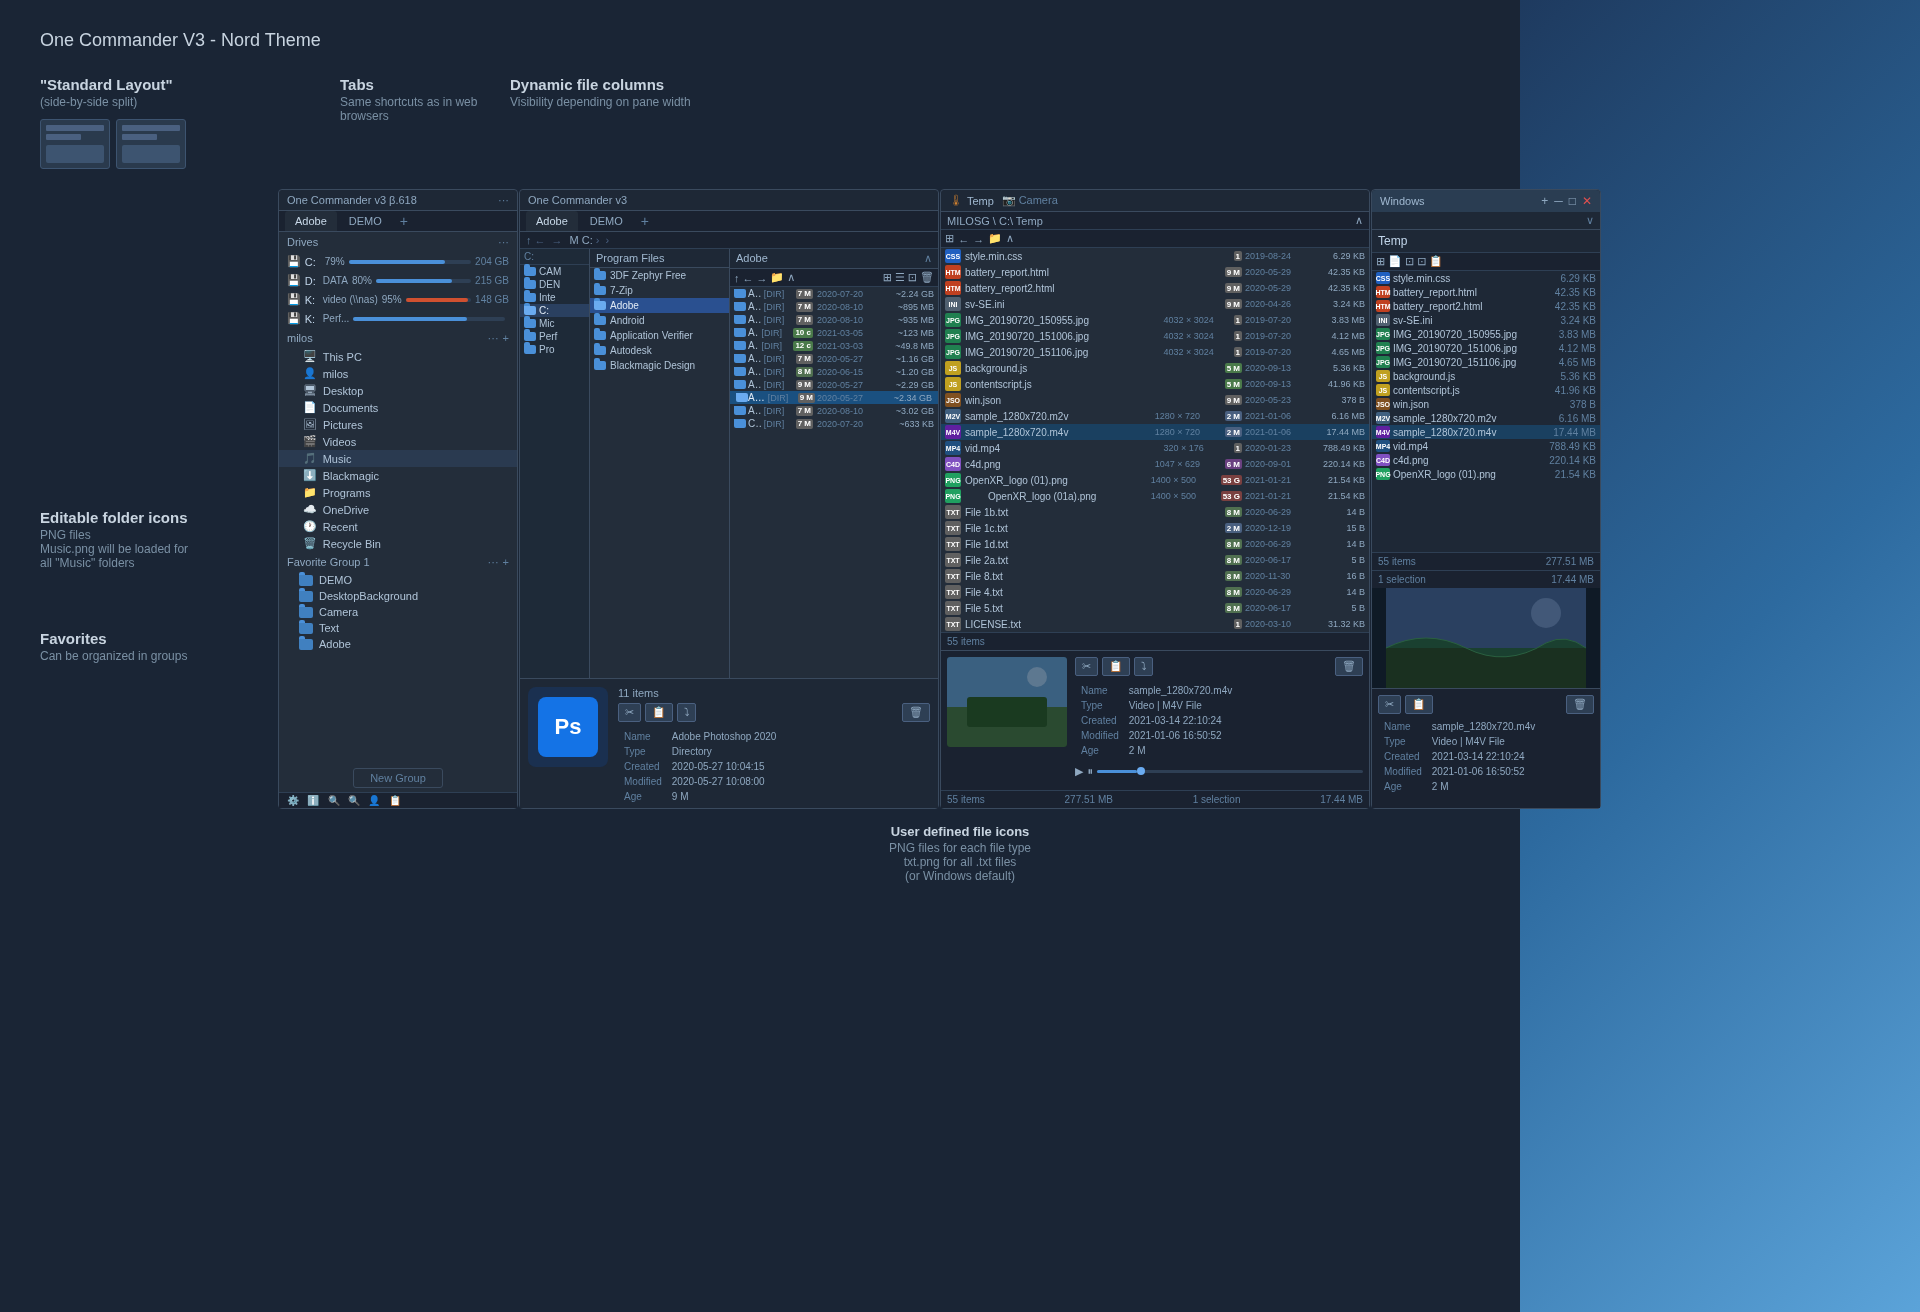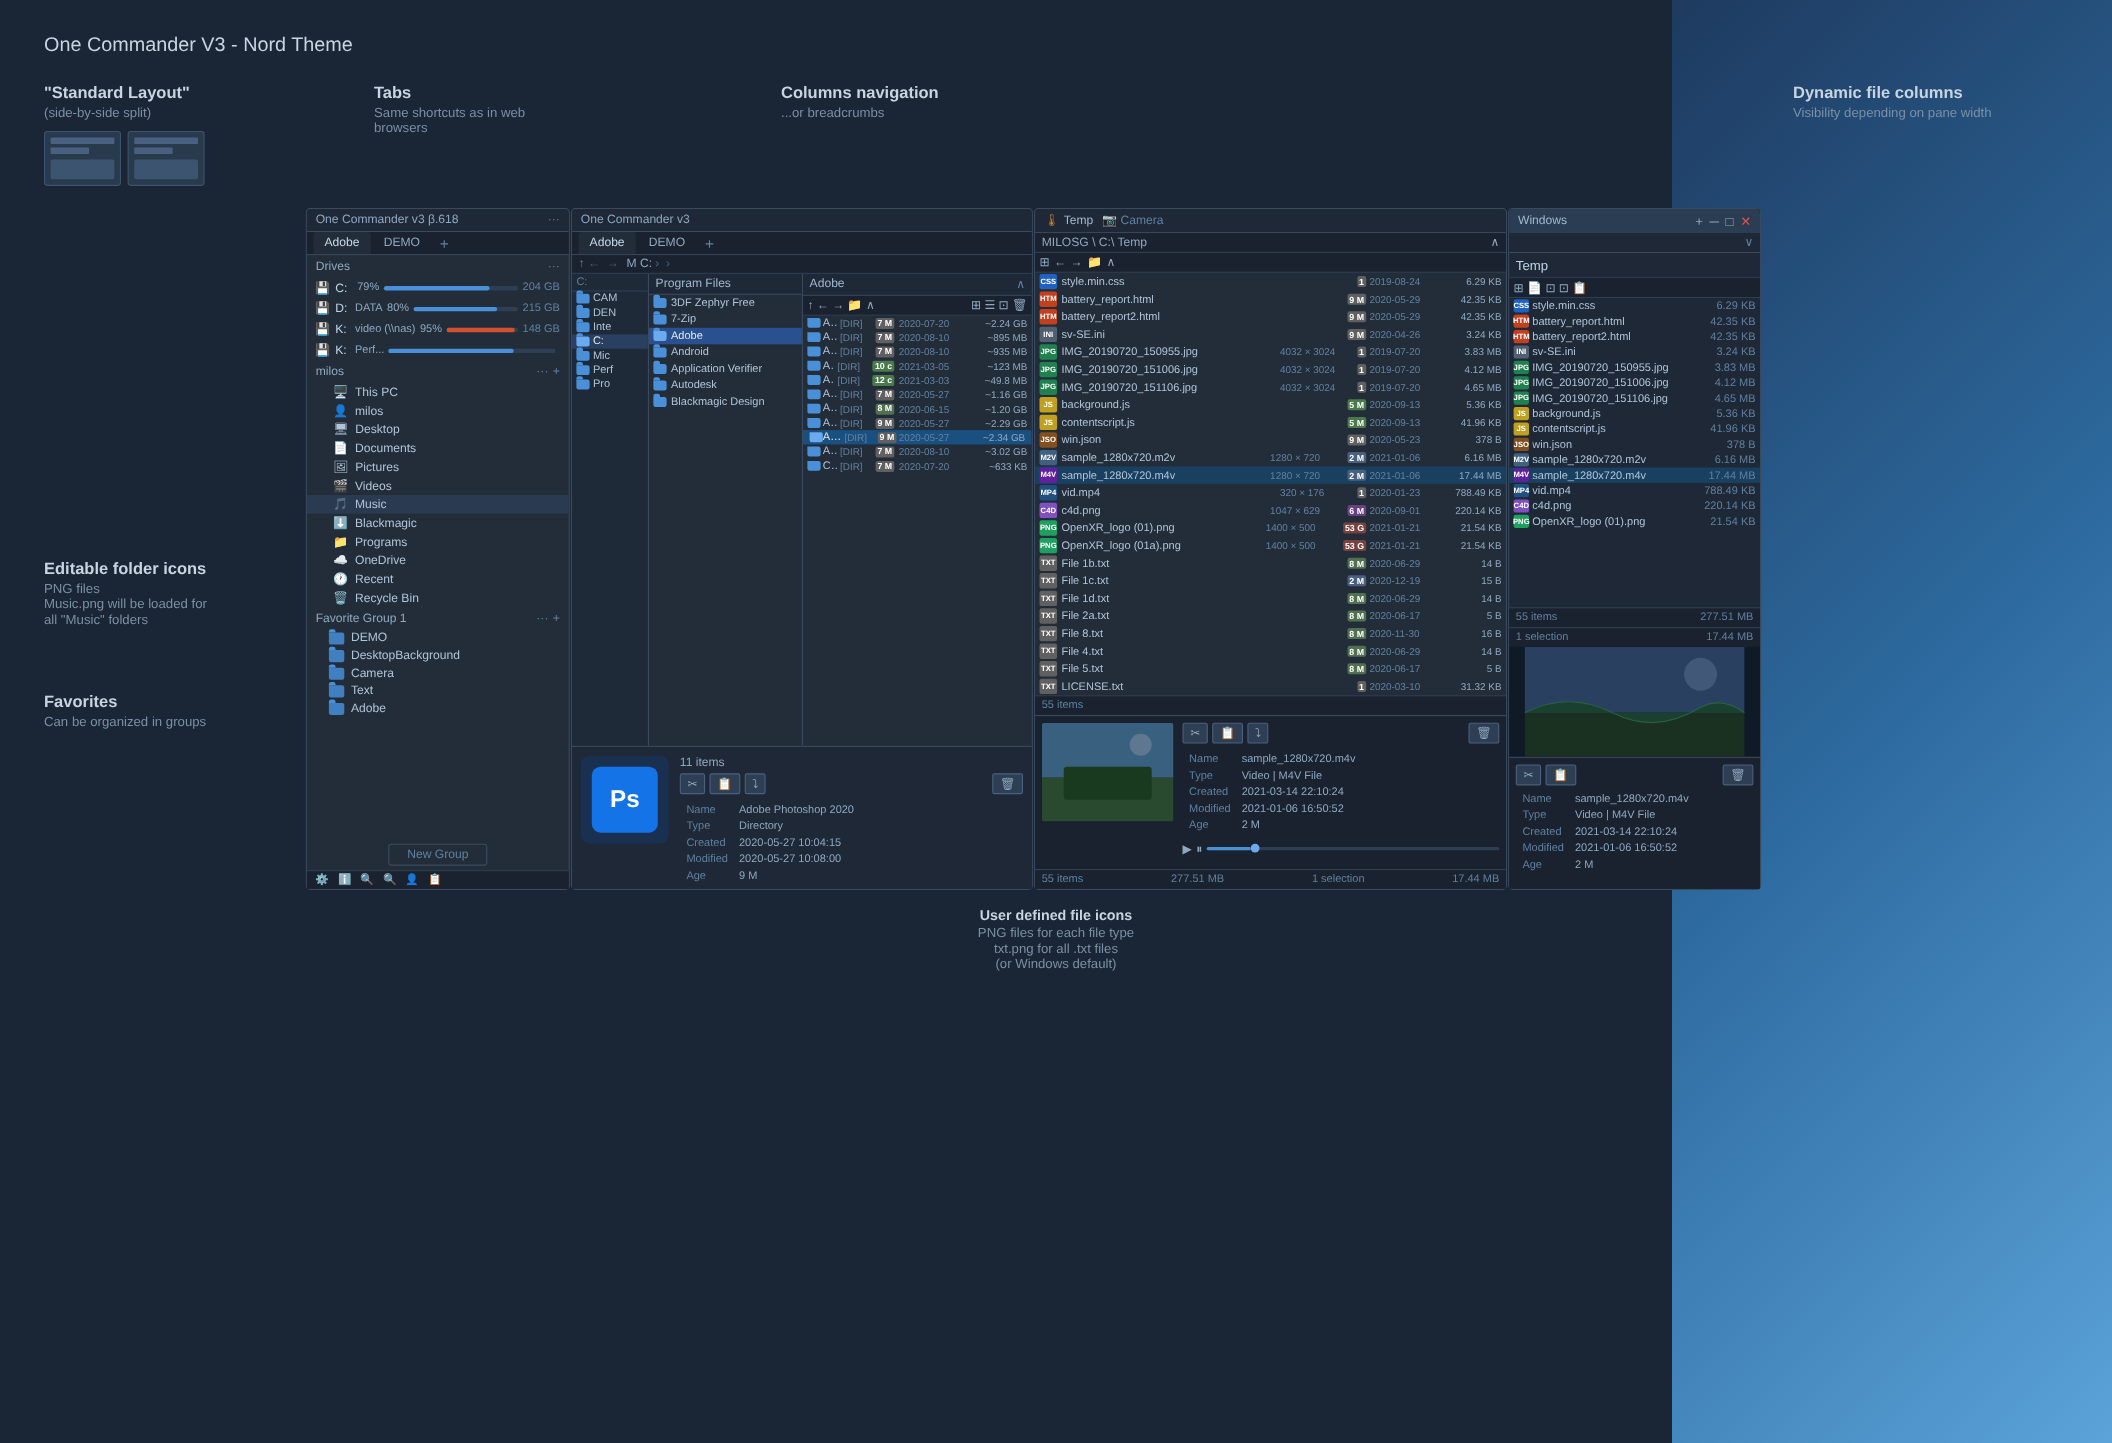--- a/index.html
+++ b/index.html
@@ -519,24 +519,20 @@
           <div class="layout-box-img"></div>
         </div>
       </div>
     </div>
 
     <div style="width: 250px; padding-left: 80px;">
       <div class="annotation-title">Tabs</div>
       <div class="annotation-sub">Same shortcuts as in web browsers</div>
     </div>
 
-    <div style="flex: 1; padding-left: 200px;">
-      <div class="annotation-title">Columns navigation</div>
-      <div class="annotation-sub">...or breadcrumbs</div>
-    </div>
 
     <div style="width: 250px;">
       <div class="annotation-title">Dynamic file columns</div>
       <div class="annotation-sub">Visibility depending on pane width</div>
     </div>
   </div>
 
   <div class="main-content">
 
     <div class="left-annotations">
@@ -1110,21 +1106,21 @@
               <div class="temp-file-row" style="">
       <div class="file-type-badge" style="background:#20a060; font-size:7px;">PNG</div>
       <span class="tf-name" style="font-size:10px;">OpenXR_logo (01).png</span>
       <span style="color:#6080a0;width:70px;font-size:9px;">1400 × 500</span>
       <span class="badge badge-53" style="font-size:8px;padding:0 2px;height:10px;width:auto;margin-right:3px;">53 G</span>
       <span style="color:#6080a0;width:65px;font-size:9px;">2021-01-21</span>
       <span style="color:#8fa8c0;width:55px;text-align:right;font-size:9px;">21.54 KB</span>
     </div>
               <div class="temp-file-row" style="">
       <div class="file-type-badge" style="background:#20a060; font-size:7px;">PNG</div>
-      <span class="tf-name" style="font-size:10px;">OpenXR_logo (01a).png</span>
+      <span class="tf-name" style="font-size:10px;margin-left:23px;">OpenXR_logo (01a).png</span>
       <span style="color:#6080a0;width:70px;font-size:9px;">1400 × 500</span>
       <span class="badge badge-53" style="font-size:8px;padding:0 2px;height:10px;width:auto;margin-right:3px;">53 G</span>
       <span style="color:#6080a0;width:65px;font-size:9px;">2021-01-21</span>
       <span style="color:#8fa8c0;width:55px;text-align:right;font-size:9px;">21.54 KB</span>
     </div>
               <div class="temp-file-row" style="">
       <div class="file-type-badge" style="background:#606060; font-size:7px;">TXT</div>
       <span class="tf-name" style="font-size:10px;">File 1b.txt</span>
       <span style="width:70px;"></span>
       <span class="badge badge-8" style="font-size:8px;padding:0 2px;height:10px;width:auto;margin-right:3px;">8 M</span>

